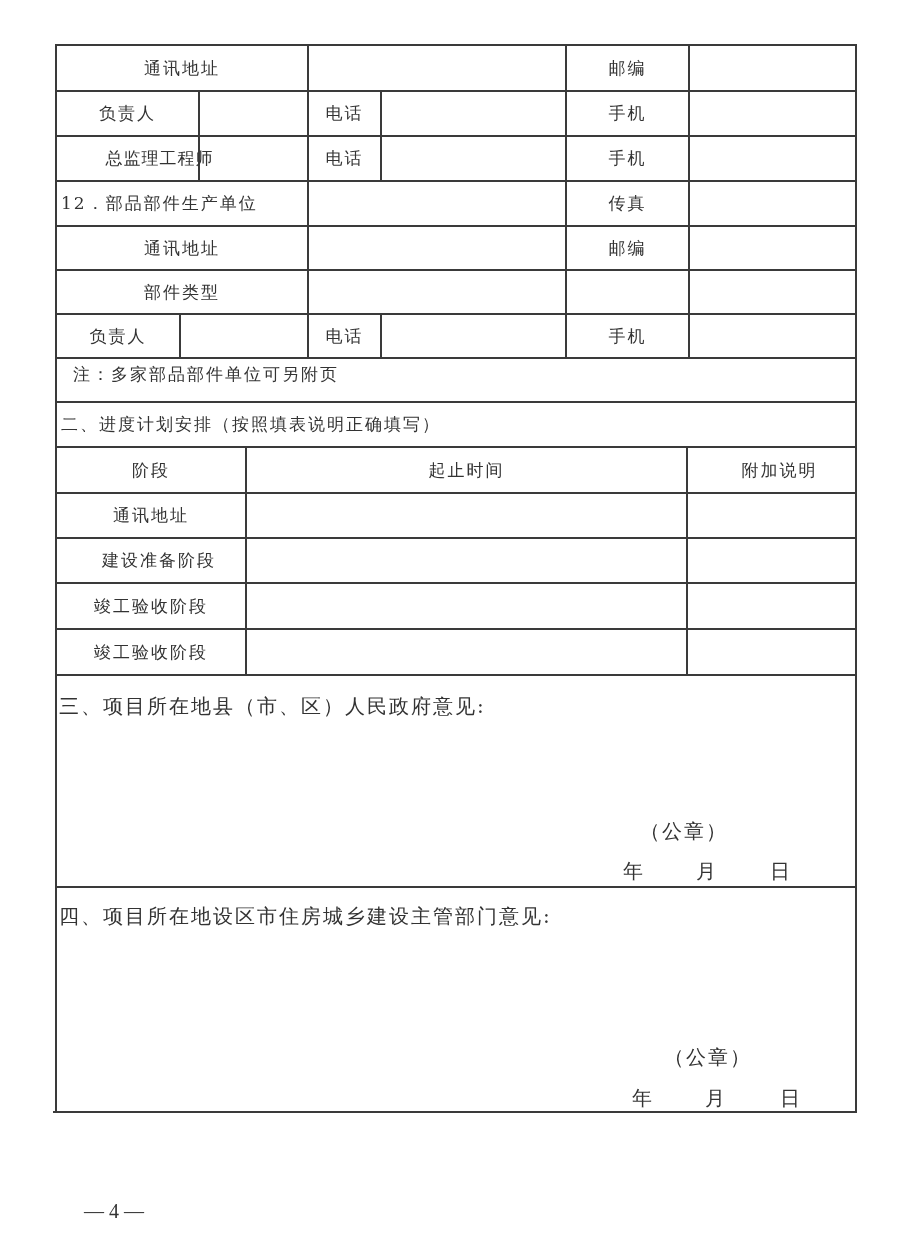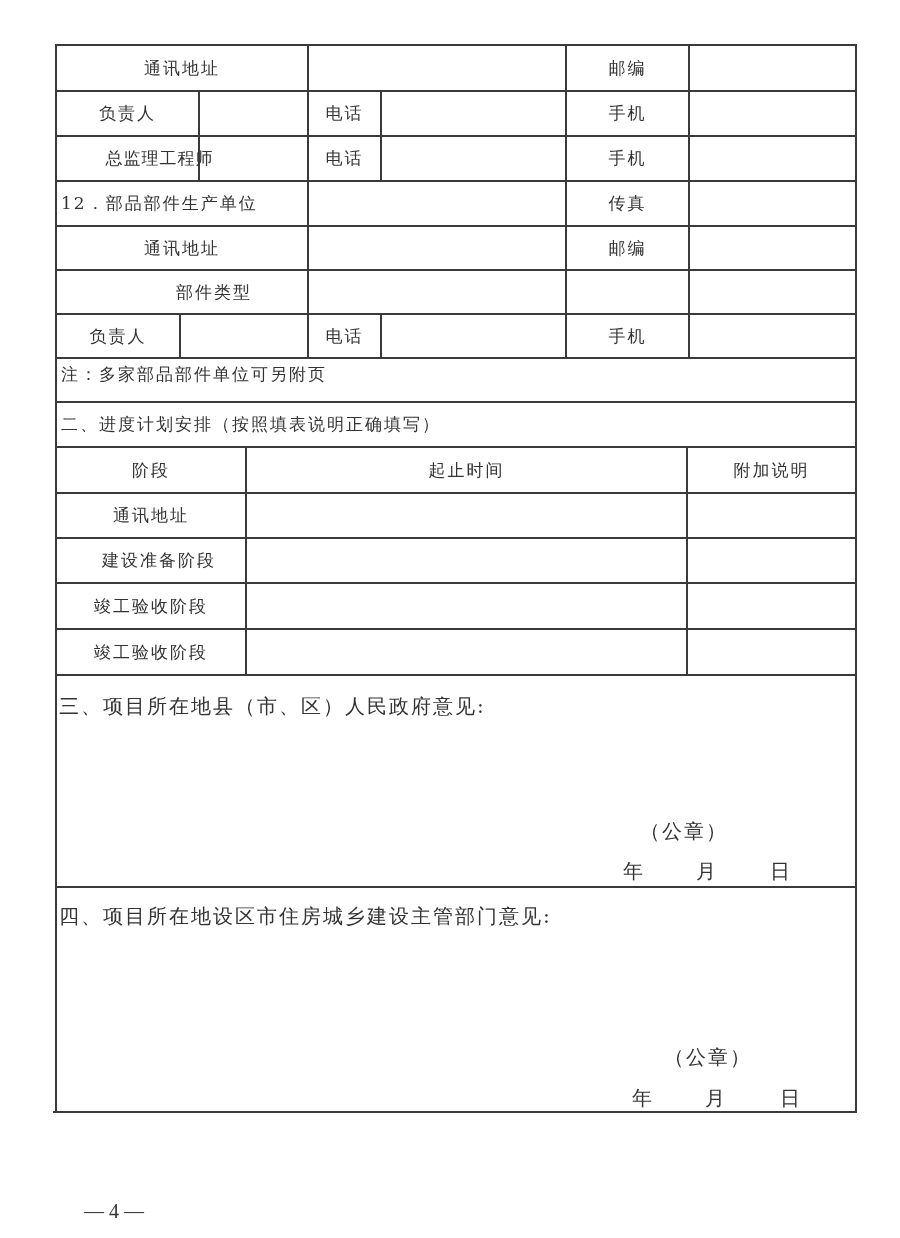--- a/index.html
+++ b/index.html
@@ -79,39 +79,39 @@
   <div class="cell left" style="left:57px;top:182px;width:244px;height:43px;padding-left:4px;">12．部品部件生产单位</div>
   <div class="field" style="left:309px;top:182px;width:256px;height:43px;"></div>
   <div class="cell" style="left:567px;top:182px;width:121px;height:43px;">传真</div>
   <div class="field" style="left:690px;top:182px;width:165px;height:43px;"></div>
 
   <div class="cell" style="left:57px;top:227px;width:250px;height:42px;">通讯地址</div>
   <div class="field" style="left:309px;top:227px;width:256px;height:42px;"></div>
   <div class="cell" style="left:567px;top:227px;width:121px;height:42px;">邮编</div>
   <div class="field" style="left:690px;top:227px;width:165px;height:42px;"></div>
 
-  <div class="cell" style="left:57px;top:271px;width:250px;height:42px;padding-left:32px;">部件类型</div>
+  <div class="cell" style="left:57px;top:271px;width:250px;height:42px;">部件类型</div>
   <div class="field" style="left:309px;top:271px;width:256px;height:42px;"></div>
   <div class="field" style="left:567px;top:271px;width:121px;height:42px;"></div>
   <div class="field" style="left:690px;top:271px;width:165px;height:42px;"></div>
 
   <div class="cell" style="left:57px;top:315px;width:122px;height:42px;">负责人</div>
   <div class="field" style="left:181px;top:315px;width:126px;height:42px;"></div>
   <div class="cell" style="left:309px;top:315px;width:71px;height:42px;">电话</div>
   <div class="field" style="left:382px;top:315px;width:183px;height:42px;"></div>
   <div class="cell" style="left:567px;top:315px;width:121px;height:42px;">手机</div>
   <div class="field" style="left:690px;top:315px;width:165px;height:42px;"></div>
 
-  <div class="cell left" style="left:57px;top:359px;width:790px;height:31px;padding-left:4px;">注：多家部品部件单位可另附页</div>
+  <div class="cell left" style="left:57px;top:359px;width:790px;height:31px;padding-left:16px;">注：多家部品部件单位可另附页</div>
 
   <div class="cell left" style="left:57px;top:403px;width:790px;height:43px;padding-left:4px;">二、进度计划安排（按照填表说明正确填写）</div>
 
   <div class="cell" style="left:57px;top:448px;width:188px;height:44px;">阶段</div>
   <div class="cell" style="left:247px;top:448px;width:439px;height:44px;">起止时间</div>
-  <div class="cell" style="left:688px;top:448px;width:167px;height:44px;">附加说明</div>
+  <div class="cell" style="left:688px;top:448px;width:167px;height:44px;padding-left:8px;">附加说明</div>
 
   <div>
     <div class="cell" style="left:57px;top:494px;width:188px;height:43px;">通讯地址</div>
     <div class="field" style="left:247px;top:494px;width:439px;height:43px;"></div>
     <div class="field" style="left:688px;top:494px;width:167px;height:43px;"></div>
   </div>
   <div>
     <div class="cell" style="left:57px;top:539px;width:188px;height:43px;margin-left:8px;">建设准备阶段</div>
     <div class="field" style="left:247px;top:539px;width:439px;height:43px;"></div>
     <div class="field" style="left:688px;top:539px;width:167px;height:43px;"></div>

